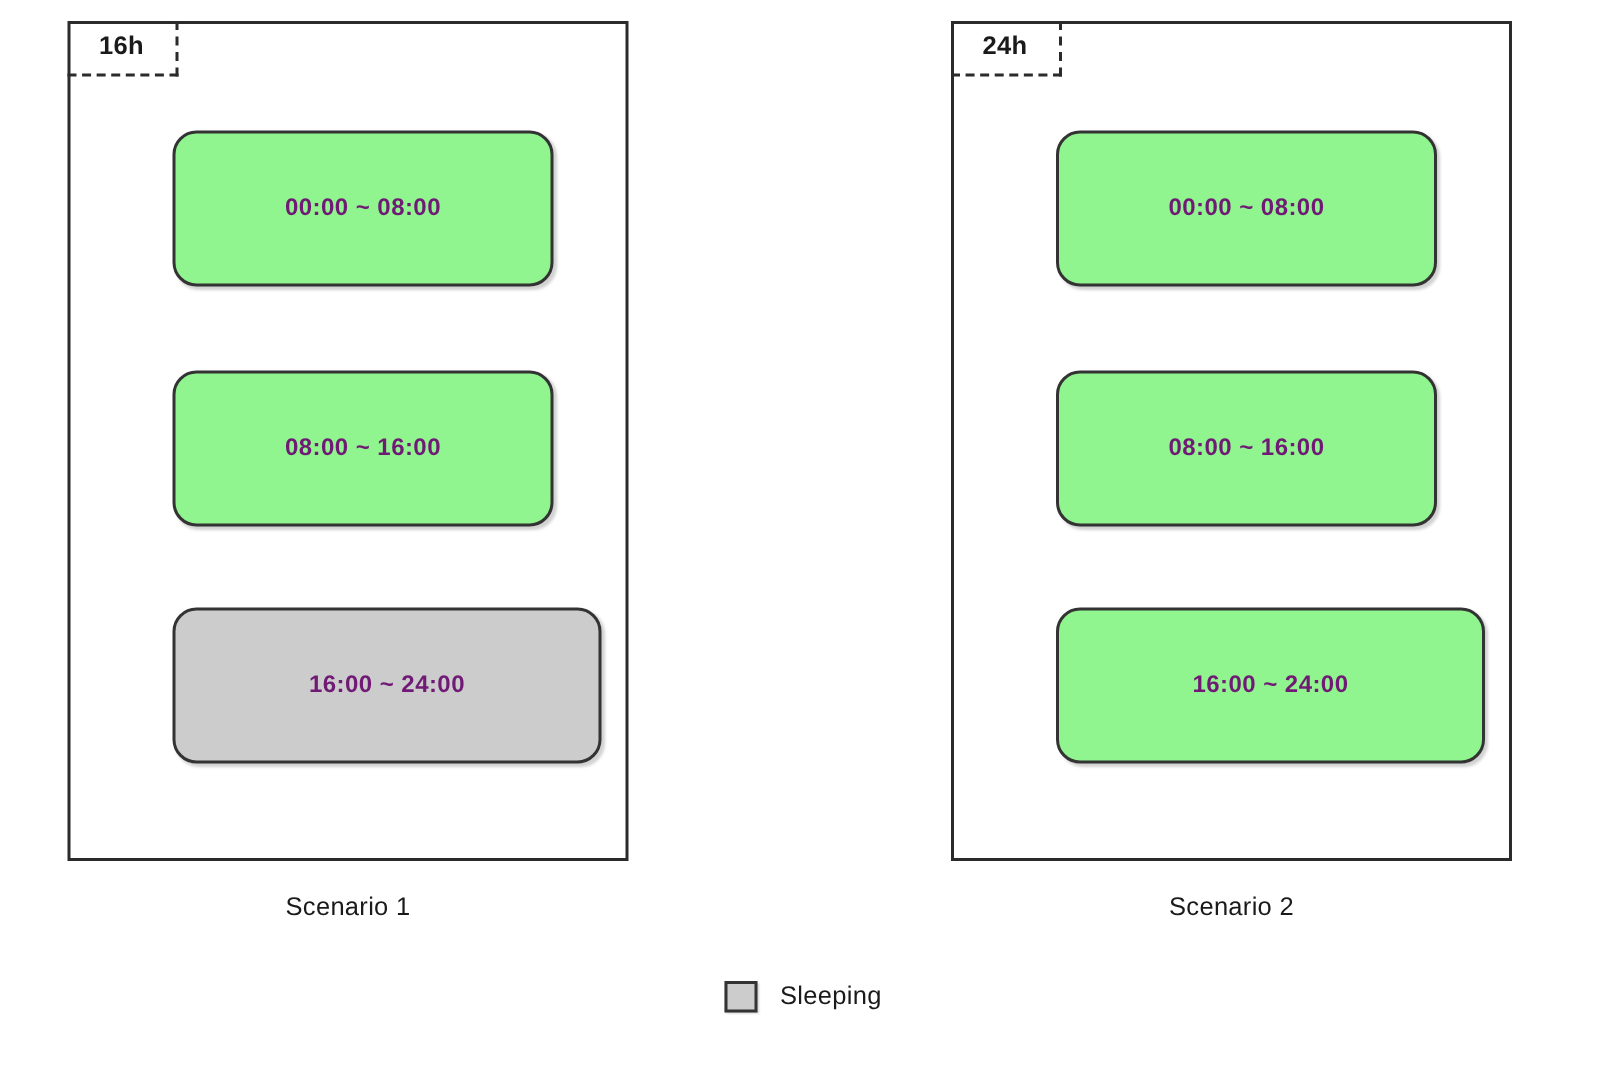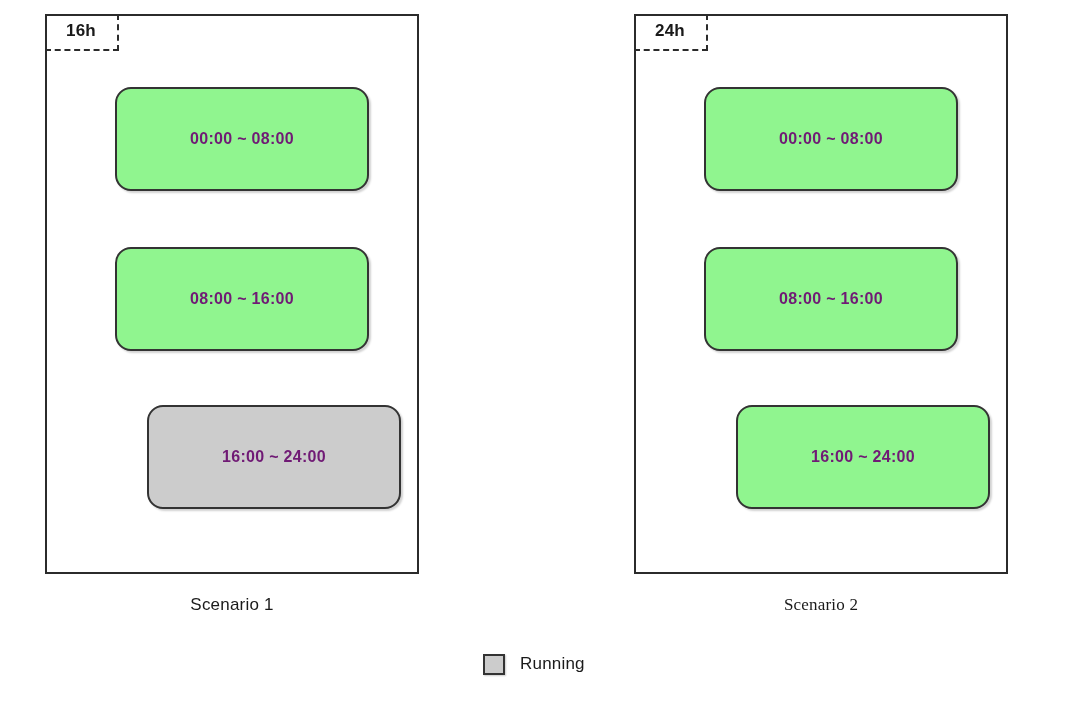--- a/index.html
+++ b/index.html
@@ -67,33 +67,33 @@
     letter-spacing: 0.3px;
     color: #701a75;
     white-space: nowrap;
   }
   .slot.running { background: #90F58F; }
   .slot.sleeping { background: #CCCCCC; }
 
   
   .slot-0 { left: 68px;  top: 71px;  width: 254px; height: 104px; }
   .slot-1 { left: 68px;  top: 231px; width: 254px; height: 104px; }
-  .slot-2 { left: 68px;  top: 389px; width: 254px; height: 104px; margin-left: 32px; }
+  .slot-2 { left: 68px;  top: 389px; width: 286px; height: 104px; }
 
   
   .scenario-caption {
     position: absolute;
     width: 374px;
     text-align: center;
     font-size: 17px;
     color: #1a1a1a;
     letter-spacing: 0.2px;
   }
   #scenario-1-caption { left: 45px;  top: 595px; }
-  #scenario-2-caption { left: 634px; top: 595px; font-family: Liberation Serif, serif; }
+  #scenario-2-caption { left: 634px; top: 595px; }
 
   
   #legend {
     position: absolute;
     left: 483px;
     top: 648px;
   }
   .legend-row {
     display: flex;
     align-items: center;
@@ -160,16 +160,16 @@
 
 </div>
 
 <div class="scenario-caption" id="scenario-2-caption">Scenario 2</div>
 
 <div id="legend">
 
 
   <div class="legend-row">
     <div class="legend-swatch sleeping"></div>
-    <div class="legend-label">Running</div>
+    <div class="legend-label">Sleeping</div>
   </div>
 
 </div>
 
 </body></html>

